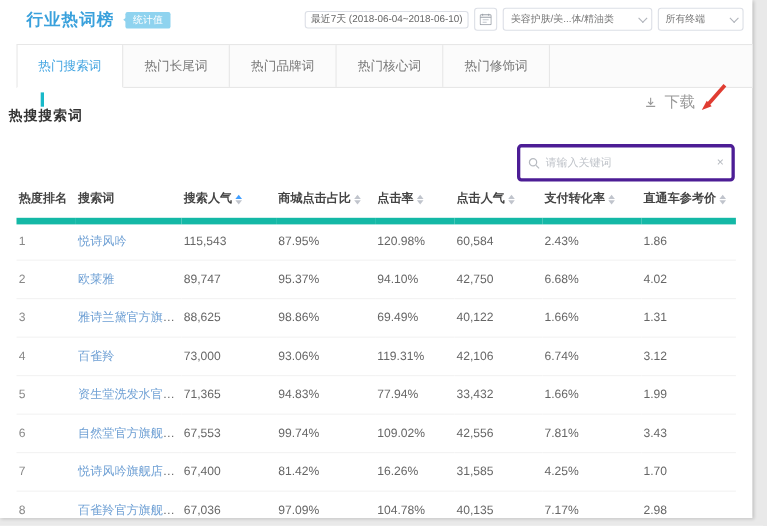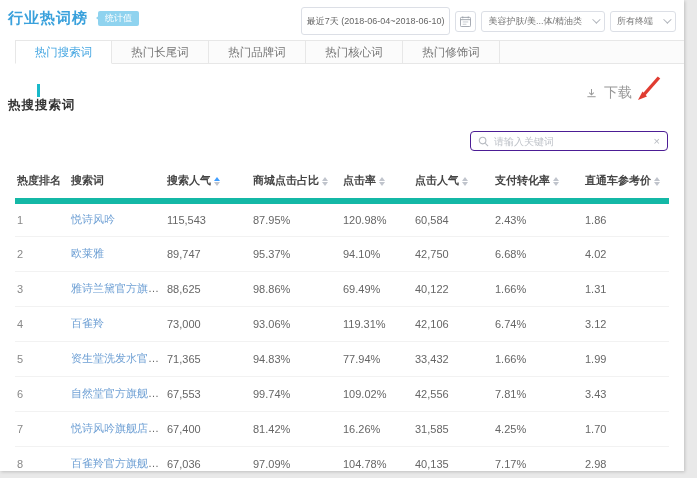--- a/index.html
+++ b/index.html
@@ -1,47 +1,47 @@
 <!DOCTYPE html>
 <html><head>
 <meta charset="utf-8">
 <style>
   * { margin:0; padding:0; box-sizing:border-box; }
   html,body { width:697px; height:478px; overflow:hidden; }
   body { background:#e9e9e9; font-family:"Liberation Sans","DejaVu Sans",sans-serif; position:relative; }
   .card { position:absolute; left:0; top:0; width:684px; height:471px; background:#fff; box-shadow:1px 1px 3px rgba(0,0,0,.18); }
 
   
-  .hdr { position:absolute; left:8px; top:9px; display:flex; align-items:center; }
+  .hdr { position:absolute; left:24px; top:9px; display:flex; align-items:center; }
   .hdr-title { font-size:15px; font-weight:bold; color:#3aa1dc; letter-spacing:1px; }
   .badge { position:relative; margin-left:10px; background:#8fd3ef; color:#fff; font-size:9px; line-height:15px; padding:0 7px; border-radius:2px; }
   .badge:before { content:""; position:absolute; left:-5px; top:4px; border:3px solid transparent; border-right:4px solid #8fd3ef; }
 
   
   .toolbar { position:absolute; right:8px; top:7px; display:flex; align-items:center; gap:5px; }
-  .datebox { display:flex; align-items:center; border:1px solid #dcdfe6; border-radius:3px; height:28px; padding:0 5px; color:#666; font-size:9px; background:#fff; white-space:nowrap; }
+  .datebox { display:flex; align-items:center; border:1px solid #dcdfe6; border-radius:3px; height:16px; padding:0 5px; color:#666; font-size:9px; background:#fff; white-space:nowrap; }
   .calbtn { width:21px; height:21px; border:1px solid #dcdfe6; border-radius:3px; display:flex; align-items:center; justify-content:center; background:#fff; }
-  .select { display:flex; align-items:center; border:1px solid #dcdfe6; border-radius:3px; height:21px; padding:0 6px; color:#777; font-size:9px; background:#fff; white-space:nowrap; gap:10px; }
+  .select { display:flex; align-items:center; border:1px solid #dcdfe6; border-radius:3px; height:21px; padding:0 6px; color:#777; font-size:9px; background:#fff; white-space:nowrap; gap:22px; }
   .chev { width:6px; height:6px; border-right:1px solid #b0b4bb; border-bottom:1px solid #b0b4bb; transform:rotate(45deg) translateY(-2px); display:inline-block; }
 
   
-  .tabwrap { position:absolute; left:15px; right:0; top:40px; height:24px; background:#fbfbfb; border-top:1px solid #e7e7e7; border-bottom:1px solid #e7e7e7; display:flex; }
+  .tabwrap { position:absolute; left:15px; right:0; top:40px; height:40px; background:#fbfbfb; border-top:1px solid #e7e7e7; border-bottom:1px solid #e7e7e7; display:flex; }
   .tab { width:97px; border-right:1px solid #e7e7e7; display:flex; align-items:center; justify-content:center; font-size:11.5px; color:#777; cursor:pointer; }
   .tab:first-child { border-left:1px solid #e7e7e7; }
   .tab.active { background:#fff; color:#45a6e2; margin-bottom:-1px; border-bottom:1px solid #fff; }
 
   
   .section { position:absolute; left:8px; top:84px; display:flex; align-items:center;flex-direction:column; }
   .secbar { width:3px; height:13px; background:#19b9c9; margin-right:6px; }
   .sectitle { font-size:12.5px; font-weight:bold; color:#333; letter-spacing:1px; }
   .download { position:absolute; right:52px; top:84px; display:flex; align-items:center; gap:7px; font-size:14px; color:#999; cursor:pointer; }
   .ann-arrow { position:absolute; right:22px; top:74px; width:26px; height:28px; }
 
   
-  .searchbox { position:absolute; left:470px; top:131px; width:198px; height:20px; border:1px solid #4c1d95; border-radius:4px; background:#fff; display:flex; align-items:center; padding:0 7px; }
+  .searchbox { position:absolute; left:470px; top:131px; width:198px; height:34px; border:3px solid #4c1d95; border-radius:4px; background:#fff; display:flex; align-items:center; padding:0 7px; }
   .searchbox input { border:none; outline:none; flex:1; font-size:10px; color:#555; background:transparent; margin-left:5px; font-family:inherit; }
   .searchbox input::placeholder { color:#bfc3c9; }
   .clear-x { color:#b6bac0; font-size:11px; cursor:pointer; line-height:1; }
 
   
   .tablewrap { position:absolute; left:15px; top:165px; width:654px; }
   table { border-collapse:collapse; width:100%; table-layout:fixed; }
   th { text-align:left; font-size:11px; color:#444; font-weight:bold; padding:8px 2px 10px 2px; border-bottom:6px solid #14b8a6; white-space:nowrap; overflow:hidden; }
   td { font-size:11px; color:#666; padding:0 2px; height:35px; border-bottom:1px solid #f2f2f2; white-space:nowrap; overflow:hidden; text-overflow:ellipsis; }
   td.rank { color:#888; }

